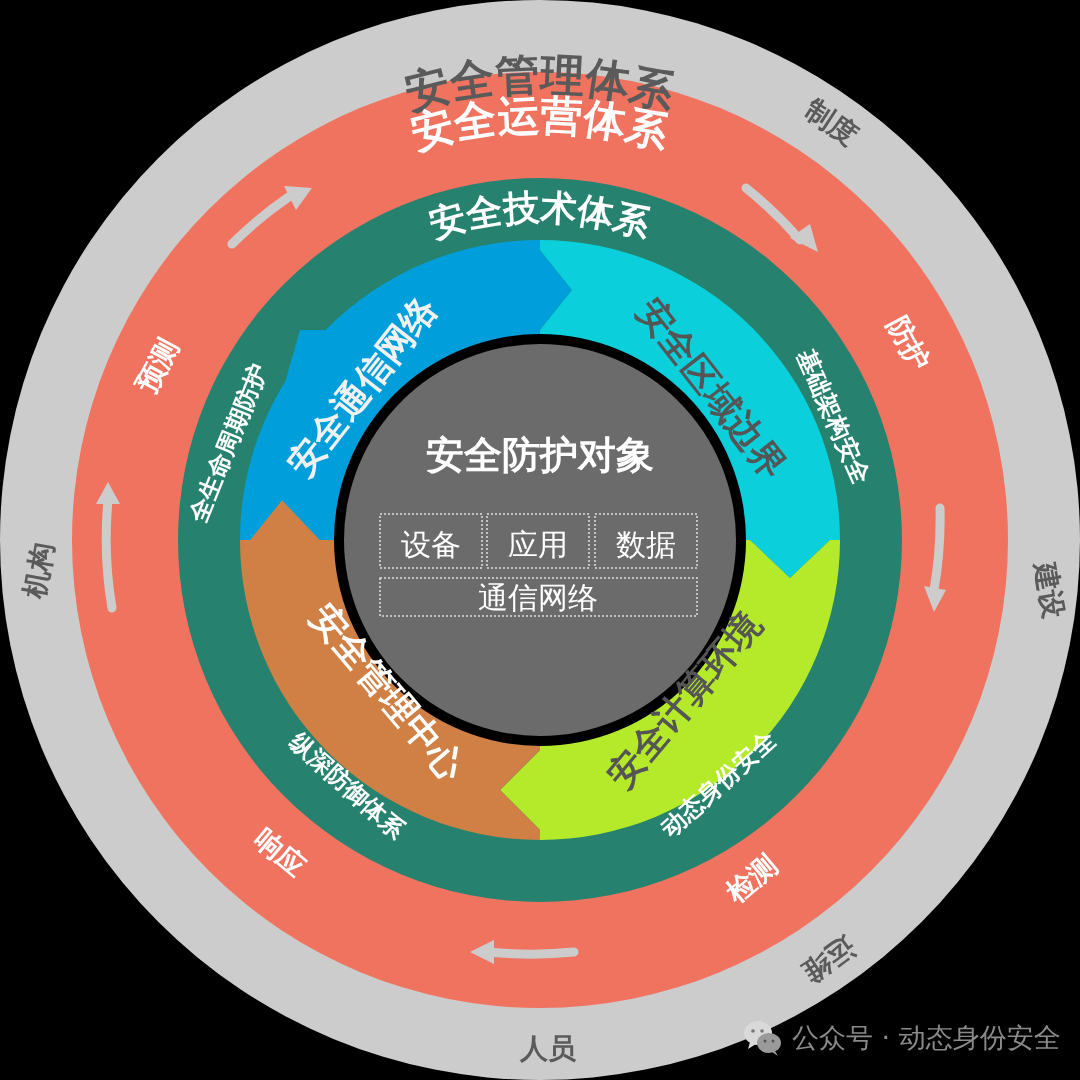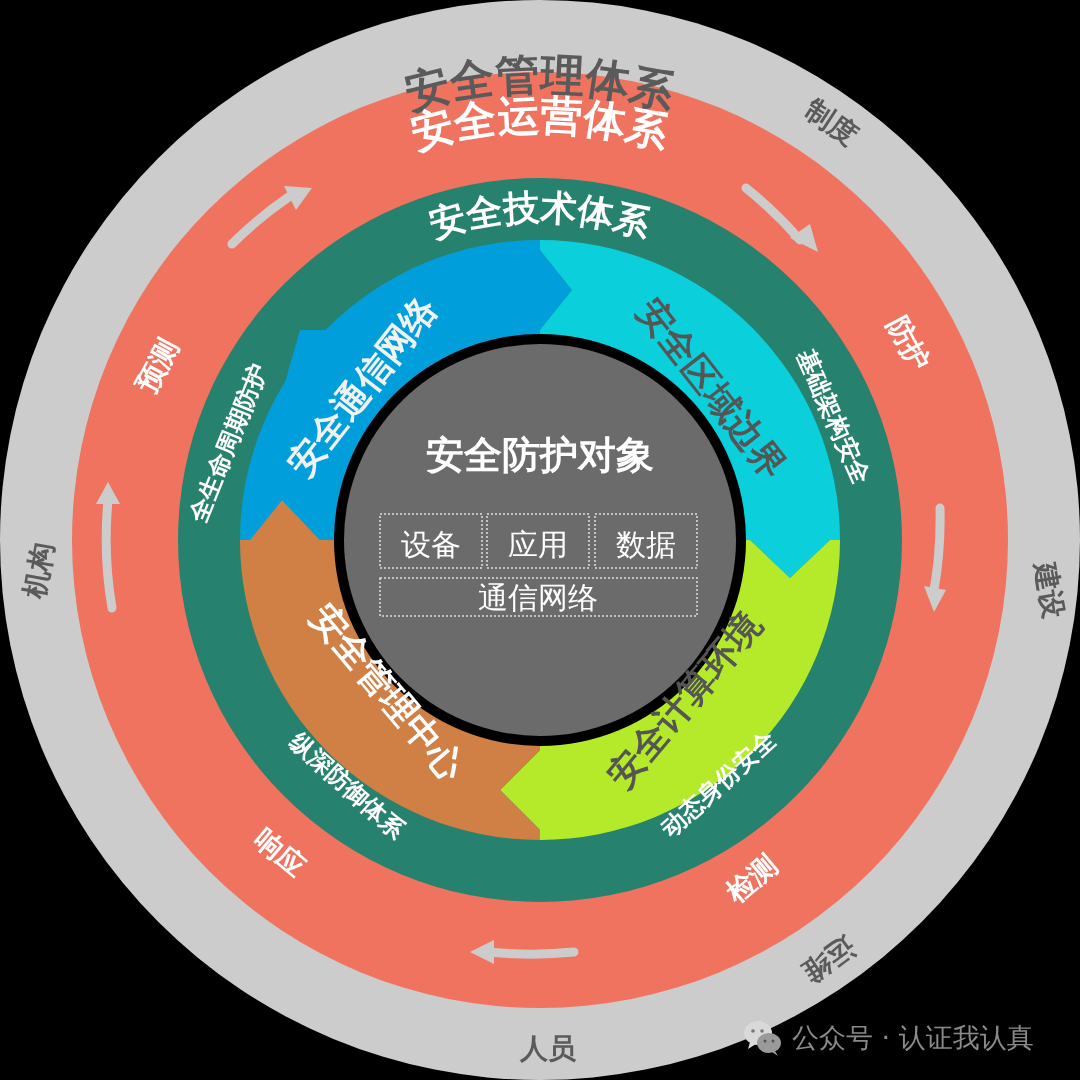--- a/index.html
+++ b/index.html
@@ -127,14 +127,14 @@
       <ellipse cx="16" cy="15" rx="14" ry="12" fill="#d9d9d9"></ellipse>
       <polygon points="8,24 6,31 14,26" fill="#d9d9d9"></polygon>
       <ellipse cx="27" cy="25" rx="12" ry="10" fill="#9a9a9a"></ellipse>
       <polygon points="33,33 36,38 30,34" fill="#9a9a9a"></polygon>
       <circle cx="11" cy="13" r="1.8" fill="#777"></circle>
       <circle cx="20" cy="13" r="1.8" fill="#777"></circle>
       <circle cx="23" cy="23" r="1.5" fill="#555"></circle>
       <circle cx="31" cy="23" r="1.5" fill="#555"></circle>
     </svg>
   </div>
-  <span>公众号 · 认证我认真</span>
+  <span>公众号 · 动态身份安全</span>
 </div>
 
 </body></html>

